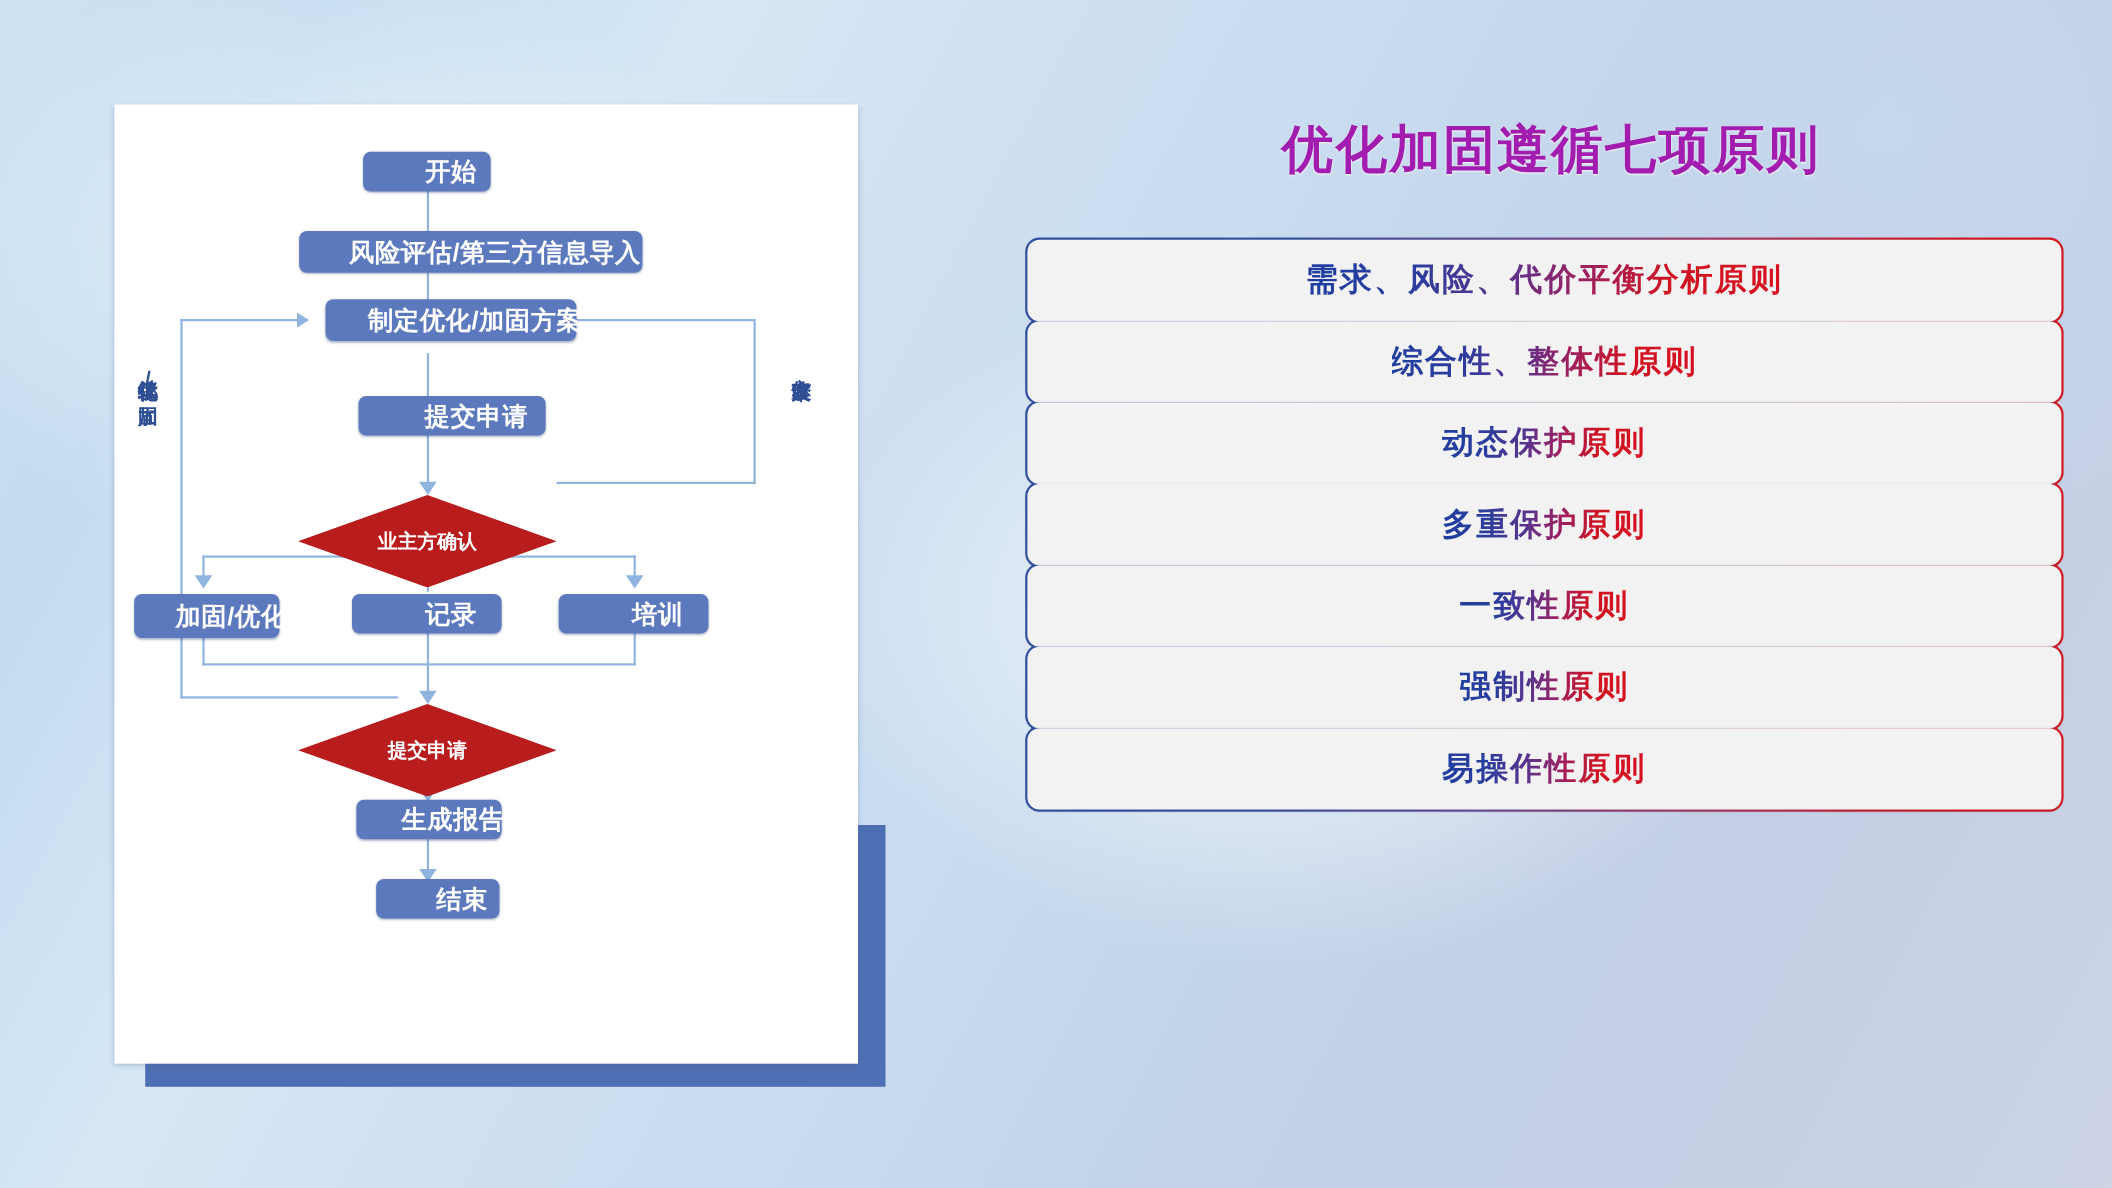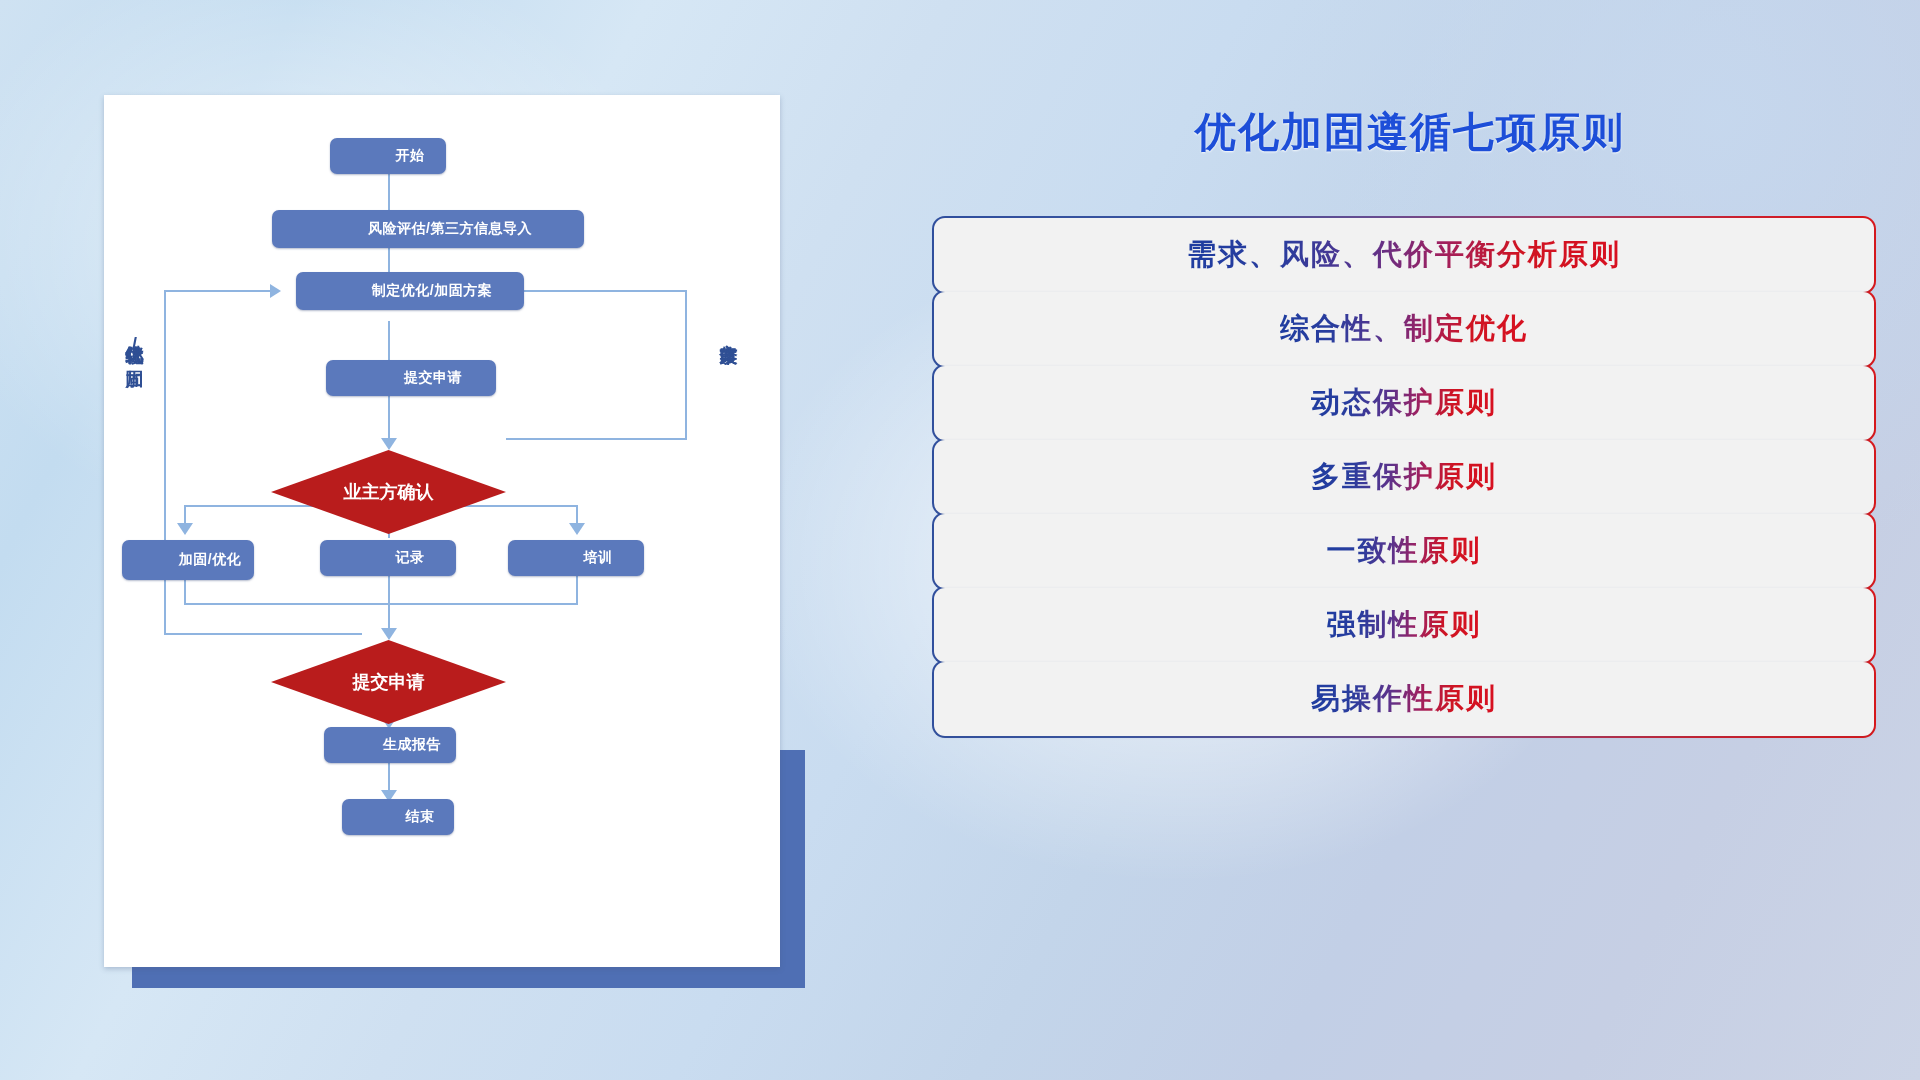--- a/index.html
+++ b/index.html
@@ -52,21 +52,21 @@
   }
 
   .flow-inner { position: absolute; inset: 0; }
 
   
   .fbox {
     position: absolute;
     background: #5b79bc;
     border-radius: 7px;
     color: #ffffff;
-    font-size: 14px;
+    font-size: 23px;
     font-weight: bold;
     display: flex; align-items: center; justify-content: center;
     letter-spacing: 0.5px;
     box-shadow: 0 1px 2px rgba(40,60,110,0.35);
     white-space: nowrap;
     padding-left: 44px;
   }
   .fdiamond {
     position: absolute;
     background: #b91c1c;
@@ -112,22 +112,22 @@
     letter-spacing: 1px;
   }
 
   
   #right-stage { position: absolute; left: 900px; top: 0; width: 1020px; height: 1080px; }
 
   #panel-title {
     position: absolute;
     left: 0; top: 105px; width: 1020px;
     text-align: center;
-    font-size: 41px; font-weight: bold;
-    color: #1d4ed8;
+    font-size: 47px; font-weight: bold;
+    color: #a21caf;
     letter-spacing: 2px;
     text-shadow: 0 1px 2px rgba(255,255,255,0.85);
   }
 
   #cards { position: absolute; left: 34px; top: 218px; width: 940px; }
 
   .pcard {
     position: relative;
     height: 74px;
     border-radius: 11px;
@@ -242,21 +242,21 @@
 
   <div id="panel-title">优化加固遵循七项原则</div>
 
   <div id="cards">
 
     <div class="pcard">
       <span class="pcard-text">需求、风险、代价平衡分析原则</span>
     </div>
 
     <div class="pcard">
-      <span class="pcard-text">综合性、制定优化</span>
+      <span class="pcard-text">综合性、整体性原则</span>
     </div>
 
     <div class="pcard">
       <span class="pcard-text">动态保护原则</span>
     </div>
 
     <div class="pcard">
       <span class="pcard-text">多重保护原则</span>
     </div>
 

